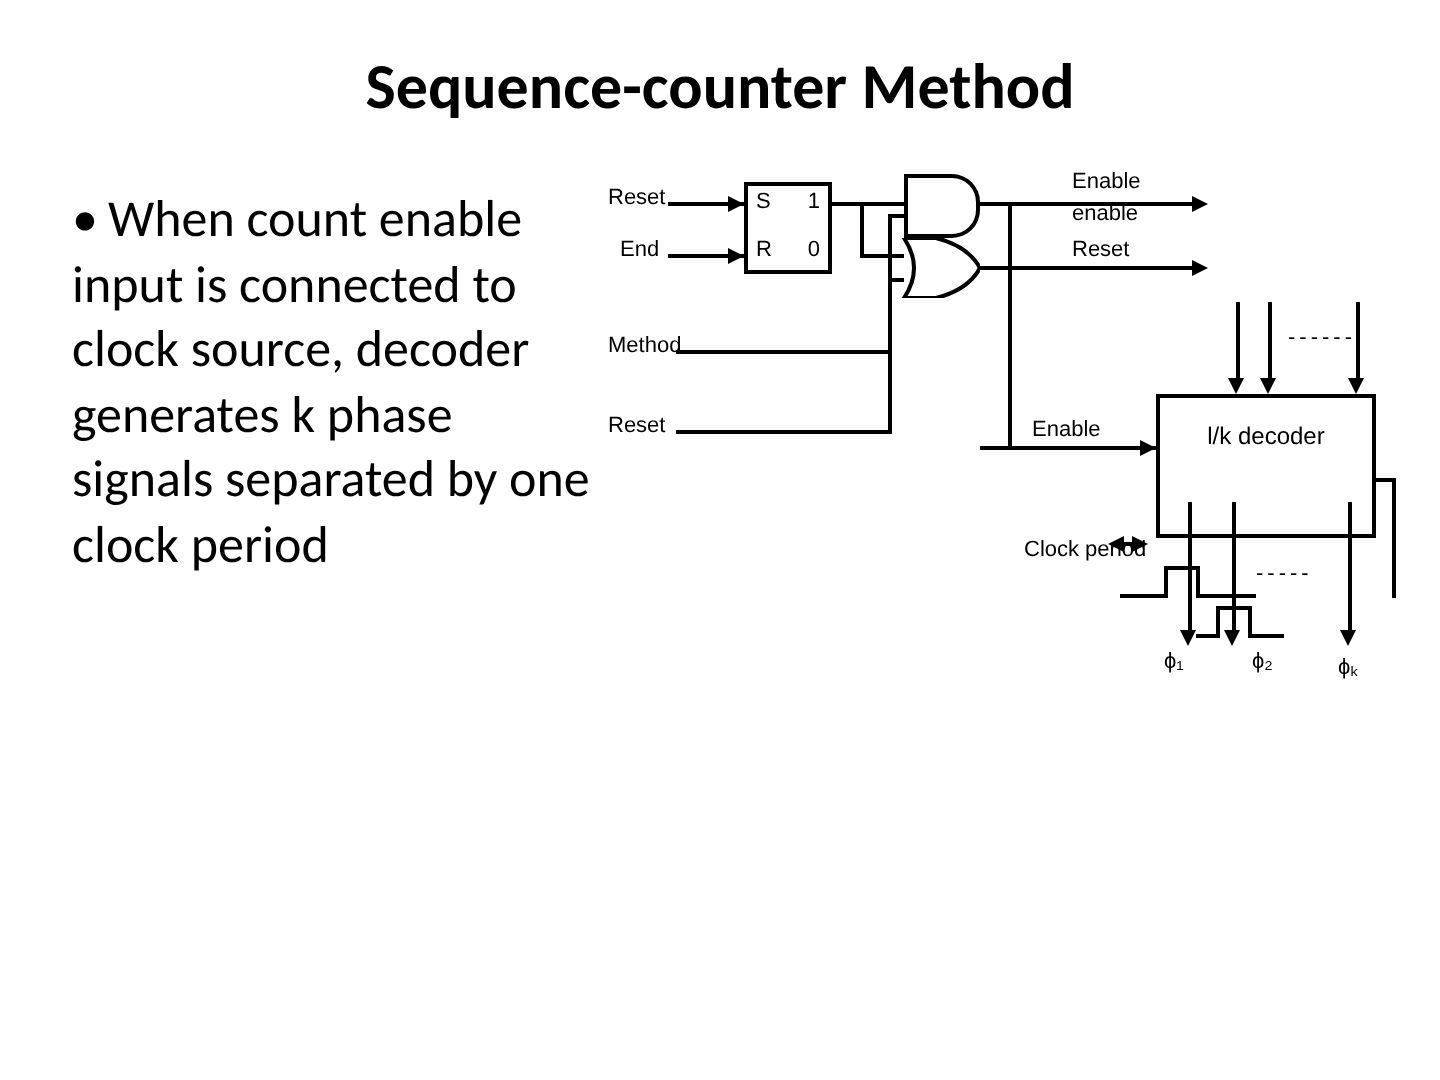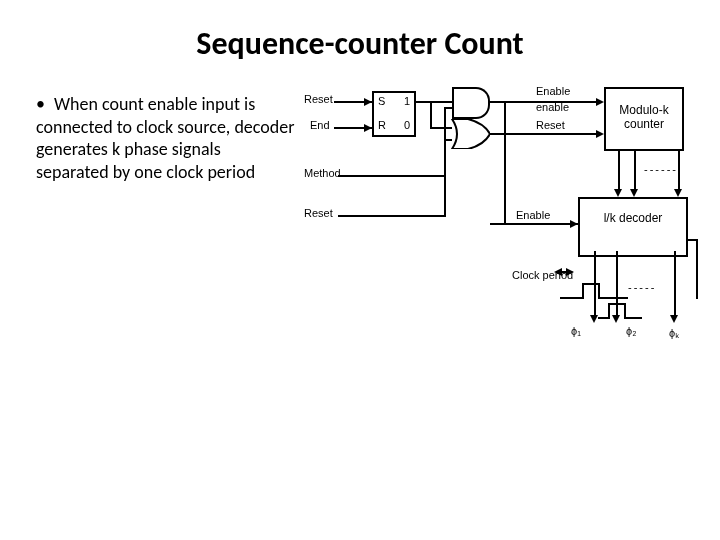--- a/index.html
+++ b/index.html
@@ -1,18 +1,18 @@
 <!DOCTYPE html>
 <html><head>
 <meta charset="utf-8">
 <style>
 body{margin:0;padding:0;width:720px;height:540px;background:#fff;font-family:Calibri,Arial,sans-serif;position:relative;color:#000}
 .title{font-size:32px;font-weight:700;text-align:center;padding:24px 0 8px}
 .content{display:flex;padding:0 36px}
-.bullet{font-size:18px;line-height:1.25;width:260px;flex-shrink:0;padding-top:22px}
+.bullet{font-size:26px;line-height:1.25;width:260px;flex-shrink:0;padding-top:22px}
 .bullet .dot{display:inline-block;width:18px}
 .diag{position:relative;width:400px;height:340px;margin-left:8px;font-family:Arial,sans-serif;font-size:11px}
 .blk{position:absolute;border:2px solid #000;background:#fff;box-sizing:border-box}
 .lbl{position:absolute;font-size:11px;white-space:nowrap}
 .line{position:absolute;background:#000}
 .hline{height:2px}
 .vline{width:2px}
 .arrow-r{position:absolute;width:0;height:0;border-top:4px solid transparent;border-bottom:4px solid transparent;border-left:8px solid #000}
 .arrow-d{position:absolute;width:0;height:0;border-left:4px solid transparent;border-right:4px solid transparent;border-top:8px solid #000}
 .arrow-l{position:absolute;width:0;height:0;border-top:4px solid transparent;border-bottom:4px solid transparent;border-right:8px solid #000}
@@ -20,21 +20,21 @@
 .and-gate .body{width:22px;height:28px;border:2px solid #000;border-right:none;position:absolute;left:0;top:0}
 .and-gate .cap{width:14px;height:28px;border:2px solid #000;border-left:none;border-radius:0 14px 14px 0;position:absolute;left:22px;top:0}
 .or-gate{position:absolute}
 .or-gate svg{display:block}
 .dashes{position:absolute;letter-spacing:2px;font-size:11px}
 .pulse{position:absolute}
 </style>
 </head>
 <body>
 
-<div class="title">Sequence-counter Count</div>
+<div class="title">Sequence-counter Method</div>
 
 <div class="content">
   <div class="bullet">
     <span class="dot">•</span><span>When count enable input is connected to clock source, decoder generates k phase signals separated by one clock period</span>
   </div>
 
   <div class="diag">
 
     <div class="blk" style="left:68px;top:20px;width:44px;height:46px">
       <span class="lbl" style="left:4px;top:2px">S</span>
@@ -79,50 +79,49 @@
 
     <div class="line hline" style="left:184px;top:30px;width:110px"></div>
     <div class="arrow-r" style="left:292px;top:27px"></div>
     <span class="lbl" style="left:232px;top:14px">Enable</span>
     <span class="lbl" style="left:232px;top:30px">enable</span>
 
     <div class="line hline" style="left:186px;top:62px;width:108px"></div>
     <div class="arrow-r" style="left:292px;top:59px"></div>
     <span class="lbl" style="left:232px;top:48px">Reset</span>
 
-    <div class="blk" style="left:300px;top:16px;width:80px;height:64px;text-align:center;padding-top:14px;font-size:12px">Modulo-k counter</div>
 
     <div class="line vline" style="left:314px;top:80px;height:40px"></div>
     <div class="arrow-d" style="left:310px;top:118px"></div>
     <div class="line vline" style="left:330px;top:80px;height:40px"></div>
     <div class="arrow-d" style="left:326px;top:118px"></div>
     <span class="dashes" style="left:340px;top:92px">------</span>
     <div class="line vline" style="left:374px;top:80px;height:40px"></div>
     <div class="arrow-d" style="left:370px;top:118px"></div>
 
-    <div class="blk" style="left:274px;top:126px;width:110px;height:60px;text-align:center;padding-top:12px;font-size:12px">l/k decoder</div>
+    <div class="blk" style="left:274px;top:126px;width:110px;height:72px;text-align:center;padding-top:12px;font-size:12px">l/k decoder</div>
 
     <div class="line hline" style="left:186px;top:152px;width:88px"></div>
     <div class="arrow-r" style="left:266px;top:149px"></div>
 
     <div class="line vline" style="left:200px;top:30px;height:124px"></div>
     <span class="lbl" style="left:212px;top:138px">Enable</span>
 
     <div class="line vline" style="left:392px;top:168px;height:60px"></div>
     <div class="line hline" style="left:384px;top:168px;width:10px"></div>
 
     <div class="line vline" style="left:290px;top:180px;height:66px"></div>
     <div class="arrow-d" style="left:286px;top:244px"></div>
     <div class="line vline" style="left:312px;top:180px;height:66px"></div>
     <div class="arrow-d" style="left:308px;top:244px"></div>
     <span class="dashes" style="left:324px;top:210px">-----</span>
     <div class="line vline" style="left:370px;top:180px;height:66px"></div>
     <div class="arrow-d" style="left:366px;top:244px"></div>
 
-    <span class="lbl" style="left:267px;top:254px">ϕ₁</span>
+    <span class="lbl" style="left:278px;top:254px">ϕ₁</span>
     <span class="lbl" style="left:322px;top:254px">ϕ₂</span>
     <span class="lbl" style="left:365px;top:254px">ϕₖ</span>
 
     <span class="lbl" style="left:208px;top:198px;text-align:right;width:40px;line-height:1.1">Clock period</span>
     <div class="line hline" style="left:252px;top:200px;width:12px"></div>
     <div class="arrow-l" style="left:250px;top:197px"></div>
     <div class="arrow-r" style="left:262px;top:197px"></div>
 
     <div class="pulse" style="left:256px;top:212px">
 

